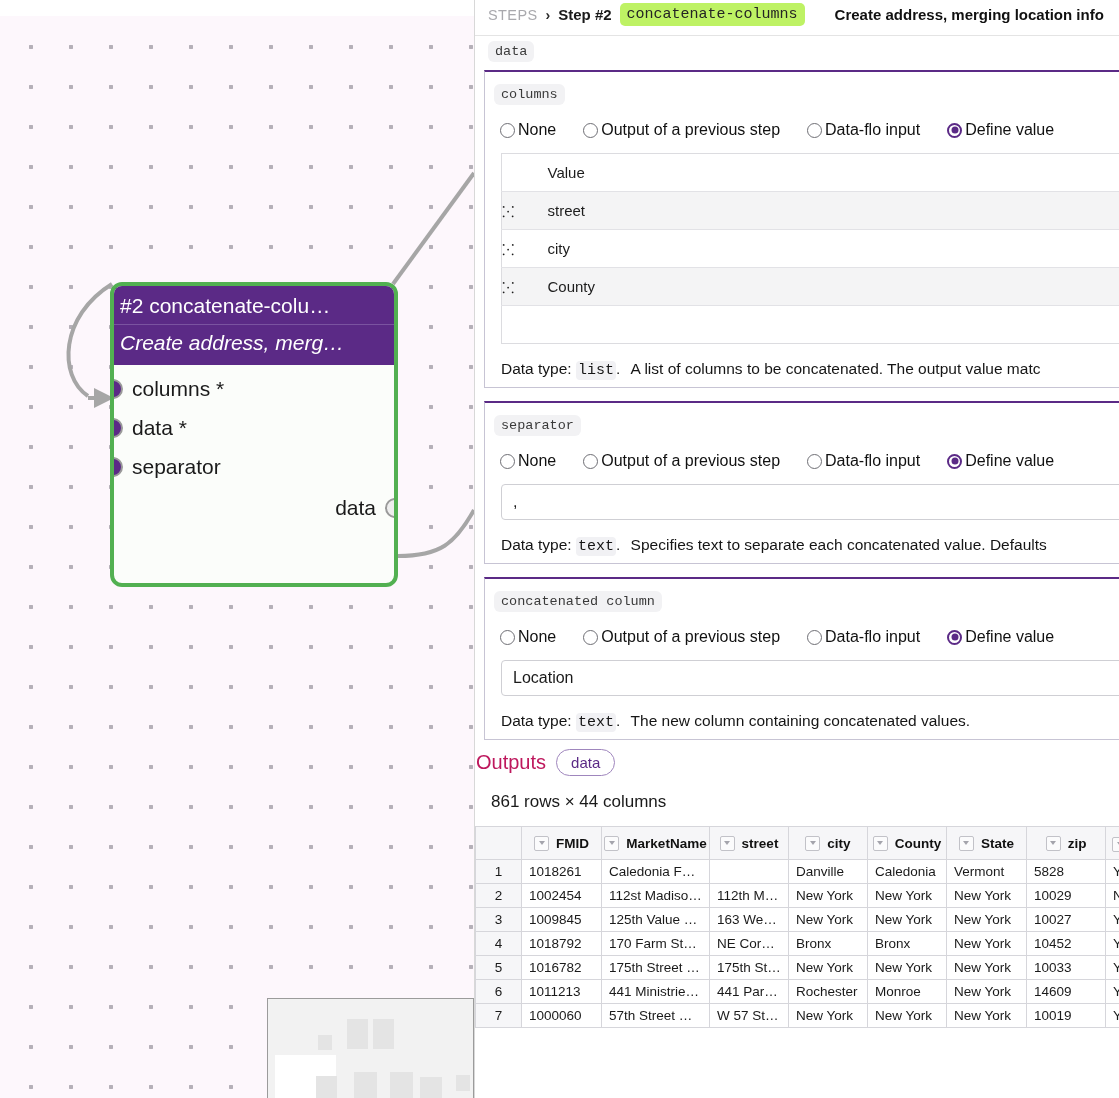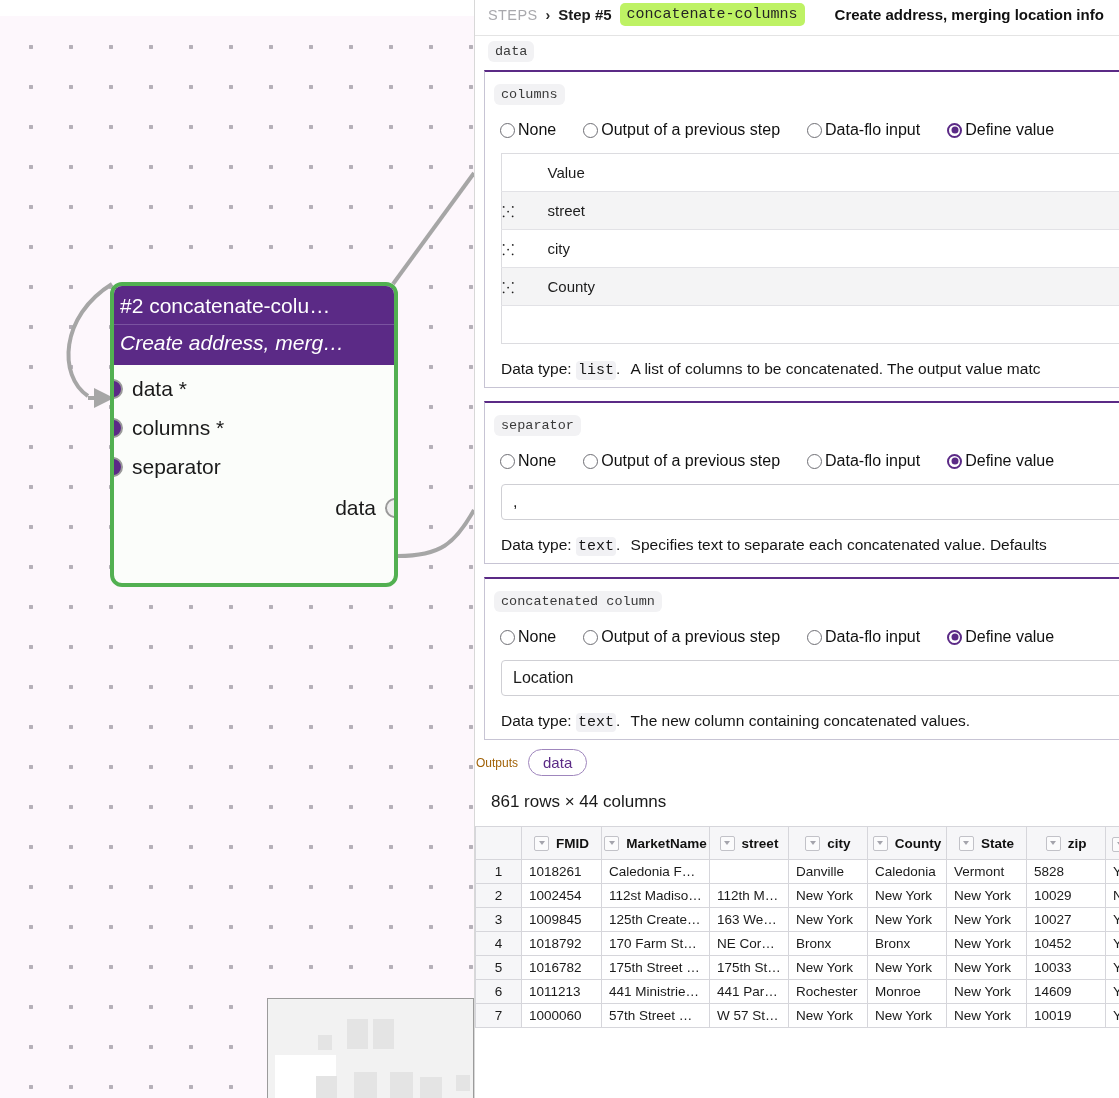--- a/index.html
+++ b/index.html
@@ -135,21 +135,21 @@
 
   .textinput {
     margin: 14px 0 0 16px; width: 640px; height: 36px;
     border: 1px solid #cfcfd4; border-radius: 4px;
     display: flex; align-items: center; padding-left: 11px;
     font-size: 16px; color: #1a1a1a; background: #fff;
   }
 
   
   .outputs-bar { display: flex; align-items: center; gap: 10px; padding: 9px 0 0 1px; }
-  .outputs-label { font-size: 12px; color: #a16207; }
+  .outputs-label { font-size: 20px; color: #be185d; }
   .chip {
     font-size: 15px; color: #5b2a86; border: 1px solid #9f86bd;
     border-radius: 999px; padding: 4px 14px;
   }
   .rowcount { font-size: 17px; color: #1a1a1a; padding: 16px 0 0 16px; }
 
   .dtable { margin-top: 14px; width: 100%; border-collapse: collapse; table-layout: fixed; }
   .dtable th {
     background: #f6f6f8; border: 1px solid #d6d6db; height: 33px;
     font-size: 13.5px; font-weight: bold; color: #111;
@@ -189,25 +189,25 @@
     </svg>
 
     <div class="node">
       <div class="node-head">
         <div class="node-title">#2 concatenate-colu…</div>
         <div class="node-sub">Create address, merg…</div>
       </div>
       <div class="node-body">
         <div class="port-row">
           <span class="port-dot"></span>
-          <span>data *</span>
+          <span>columns *</span>
         </div>
         <div class="port-row">
           <span class="port-dot"></span>
-          <span>columns *</span>
+          <span>data *</span>
         </div>
         <div class="port-row">
           <span class="port-dot"></span>
           <span>separator</span>
         </div>
         <div class="out-row">
           <span>data</span>
           <span class="out-dot"></span>
         </div>
       </div>
@@ -224,21 +224,21 @@
       <div class="mm-node" style="left:152px;top:78px;width:22px;height:22px;"></div>
       <div class="mm-node" style="left:188px;top:76px;width:14px;height:16px;"></div>
     </div>
   </div>
 
   <div id="panel">
 
     <div class="breadcrumb">
       <span class="bc-steps">STEPS</span>
       <span class="bc-chev">›</span>
-      <span class="bc-step">Step #5</span>
+      <span class="bc-step">Step #2</span>
       <span class="bc-code">concatenate-columns</span>
       <span class="bc-desc">Create address, merging location info</span>
     </div>
 
     <div class="datarow">
       <span class="pill-code">data</span>
     </div>
 
     <div class="card" style="margin-top:4px;">
       <span class="pill-code card-label">columns</span>
@@ -439,21 +439,21 @@
         <td>112th Mad…</td>
         <td>New York</td>
         <td>New York</td>
         <td>New York</td>
         <td>10029</td>
         <td>N</td>
       </tr>
       <tr>
         <td class="idx">3</td>
         <td>1009845</td>
-        <td>125th Create F…</td>
+        <td>125th Value F…</td>
         <td>163 West …</td>
         <td>New York</td>
         <td>New York</td>
         <td>New York</td>
         <td>10027</td>
         <td>Y</td>
       </tr>
       <tr>
         <td class="idx">4</td>
         <td>1018792</td>

